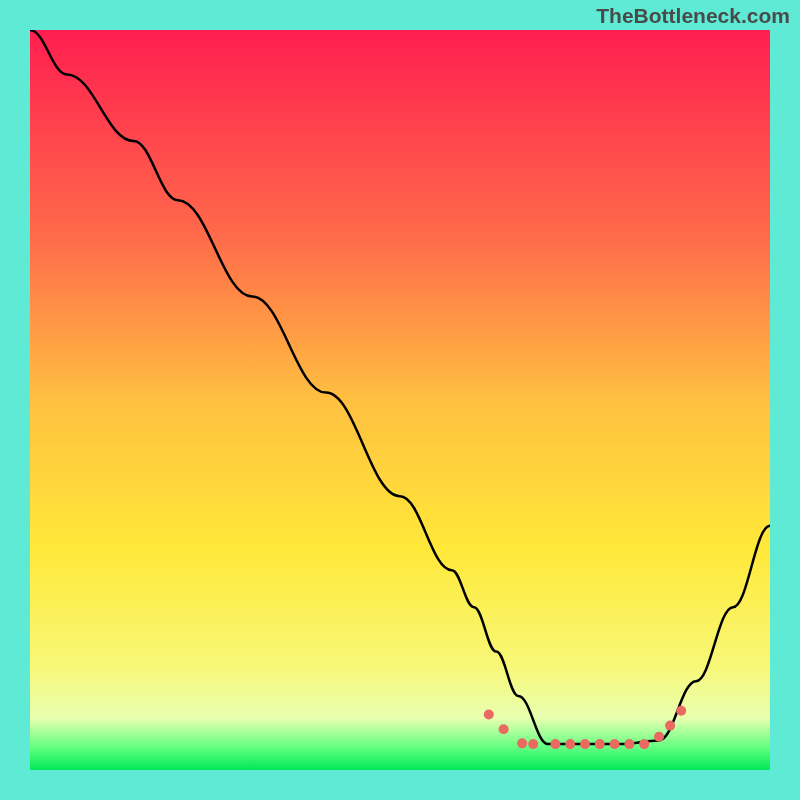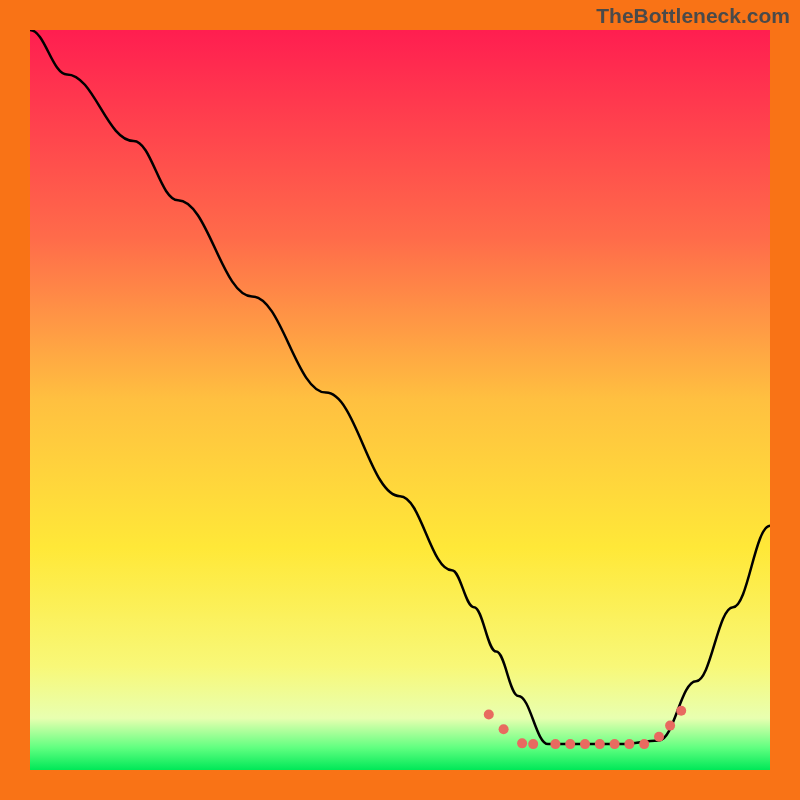--- a/index.html
+++ b/index.html
@@ -8,21 +8,21 @@
     background: #000;
     width: 800px;
     height: 800px;
     overflow: hidden;
     font-family: Arial, sans-serif;
   }
   .container {
     position: relative;
     width: 800px;
     height: 800px;
-    background: #f97316;
+    background: #5eead4;
   }
   .watermark {
     position: absolute;
     top: 4px;
     right: 10px;
     color: #4a4a4a;
     font-size: 21px;
     font-weight: bold;
     z-index: 10;
   }

